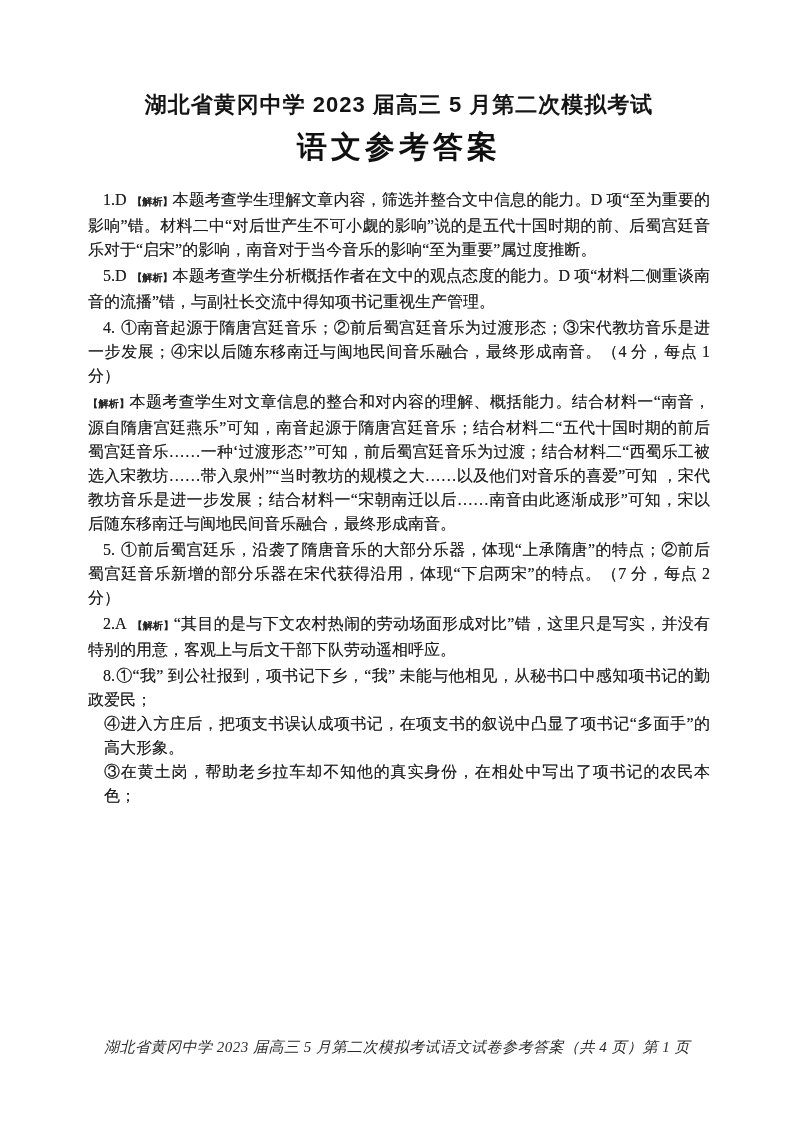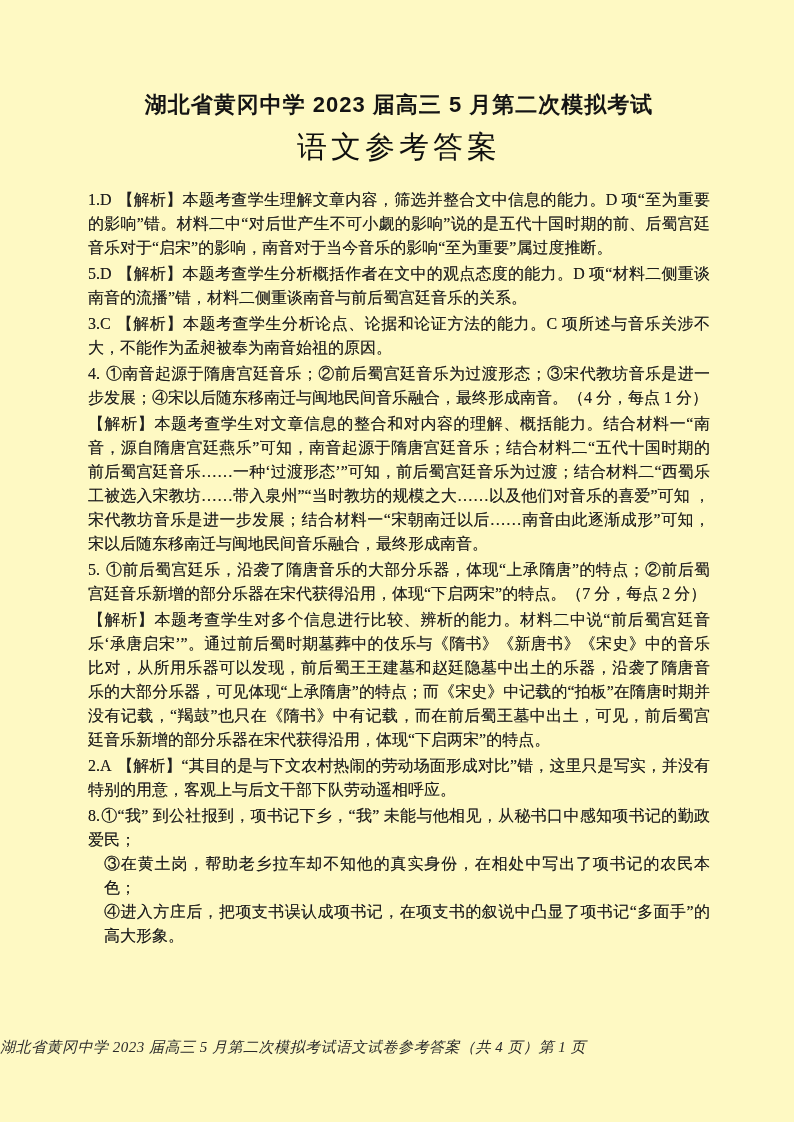--- a/index.html
+++ b/index.html
@@ -5,21 +5,21 @@
   html, body {
     margin: 0;
     padding: 0;
     background: #e8e8e8;
   }
   .page {
     position: relative;
     width: 794px;
     height: 1122px;
     margin: 0 auto;
-    background: #fef9c3;
+    background: #ffffff;
     color: #1f1f1f;
     font-family: "Liberation Serif", "DejaVu Serif", serif;
     overflow: hidden;
     box-sizing: border-box;
   }
   .content {
     position: absolute;
     left: 88px;
     top: 90px;
     width: 622px;
@@ -31,96 +31,96 @@
     font-weight: 700;
     font-size: 22px;
     line-height: 30px;
     letter-spacing: 1px;
     color: #141414;
   }
   .doc-title {
     margin: 8px 0 0 0;
     text-align: center;
     font-family: "Liberation Sans", "DejaVu Sans", sans-serif;
-    font-weight: 400;
+    font-weight: 700;
     font-size: 30px;
     line-height: 38px;
     letter-spacing: 4px;
     color: #101010;
   }
   .answers {
     margin-top: 22px;
     font-size: 16px;
     line-height: 24px;
     text-align: justify;
     text-shadow: 0 0 0.4px rgba(0,0,0,0.55);
   }
   .item {
     margin: 0 0 2px 0;
   }
   .num {
     margin-right: 0.35em;
+    margin-left: 15px;
   }
   .num.tight {
     margin-right: 0.05em;
   }
   .jx {
-    font-weight: 400;
+    font-weight: 700;
     font-family: "Liberation Sans", "DejaVu Sans", sans-serif;
-    font-size: 16px;
+    font-size: 10px;
     margin-top: 40px;
   }
   .sub-line {
     text-align: justify;
   }
   .sub-line.indent {
     padding-left: 16px;
   }
   .page-footer {
     position: absolute;
     left: 0;
     right: 0;
     top: 1038px;
+    text-align: center;
     font-style: italic;
     font-size: 15px;
     color: #2a2a2a;
     letter-spacing: 0.5px;
   }
 </style>
 </head>
 <body>
 
 <div class="page">
   <div class="content">
 
     <h1 class="exam-title">湖北省黄冈中学 2023 届高三 5 月第二次模拟考试</h1>
     <h2 class="doc-title">语文参考答案</h2>
 
     <div class="answers">
 
       <p class="item"><span class="num">1.D</span><span class="jx">【解析】</span><span>本题考查学生理解文章内容，筛选并整合文中信息的能力。D 项“至为重要的影响”错。材料二中“对后世产生不可小觑的影响”说的是五代十国时期的前、后蜀宫廷音乐对于“启宋”的影响，南音对于当今音乐的影响“至为重要”属过度推断。</span></p>
 
-      <p class="item"><span class="num">5.D</span><span class="jx">【解析】</span><span>本题考查学生分析概括作者在文中的观点态度的能力。D 项“材料二侧重谈南音的流播”错，材料二侧重谈南音与前后蜀宫廷音乐的关系。</span></p>
+      <p class="item"><span class="num">5.D</span><span class="jx">【解析】</span><span>本题考查学生分析概括作者在文中的观点态度的能力。D 项“材料二侧重谈南音的流播”错，与副社长交流中得知项书记重视生产管理。</span></p>
 
-      <p class="item"><span class="num">3.C</span><span class="jx">【解析】</span><span>本题考查学生分析论点、论据和论证方法的能力。C 项所述与音乐关涉不大，不能作为孟昶被奉为南音始祖的原因。</span></p>
 
       <p class="item"><span class="num">4.</span><span>①南音起源于隋唐宫廷音乐；②前后蜀宫廷音乐为过渡形态；③宋代教坊音乐是进一步发展；④宋以后随东移南迁与闽地民间音乐融合，最终形成南音。（4 分，每点 1 分）</span></p>
 
       <p class="item"><span class="jx">【解析】</span><span>本题考查学生对文章信息的整合和对内容的理解、概括能力。结合材料一“南音，源自隋唐宫廷燕乐”可知，南音起源于隋唐宫廷音乐；结合材料二“五代十国时期的前后蜀宫廷音乐……一种‘过渡形态’”可知，前后蜀宫廷音乐为过渡；结合材料二“西蜀乐工被选入宋教坊……带入泉州”“当时教坊的规模之大……以及他们对音乐的喜爱”可知 ，宋代教坊音乐是进一步发展；结合材料一“宋朝南迁以后……南音由此逐渐成形”可知，宋以后随东移南迁与闽地民间音乐融合，最终形成南音。</span></p>
 
       <p class="item"><span class="num">5.</span><span>①前后蜀宫廷乐，沿袭了隋唐音乐的大部分乐器，体现“上承隋唐”的特点；②前后蜀宫廷音乐新增的部分乐器在宋代获得沿用，体现“下启两宋”的特点。（7 分，每点 2 分）</span></p>
 
-      <p class="item"><span class="jx">【解析】</span><span>本题考查学生对多个信息进行比较、辨析的能力。材料二中说“前后蜀宫廷音乐‘承唐启宋’”。通过前后蜀时期墓葬中的伎乐与《隋书》《新唐书》《宋史》中的音乐比对，从所用乐器可以发现，前后蜀王王建墓和赵廷隐墓中出土的乐器，沿袭了隋唐音乐的大部分乐器，可见体现“上承隋唐”的特点；而《宋史》中记载的“拍板”在隋唐时期并没有记载，“羯鼓”也只在《隋书》中有记载，而在前后蜀王墓中出土，可见，前后蜀宫廷音乐新增的部分乐器在宋代获得沿用，体现“下启两宋”的特点。</span></p>
 
 
       <p class="item"><span class="num">2.A</span><span class="jx">【解析】</span><span>“其目的是与下文农村热闹的劳动场面形成对比”错，这里只是写实，并没有特别的用意，客观上与后文干部下队劳动遥相呼应。</span></p>
 
       <div class="item">
         <div class="sub-line"><span class="num tight">8.</span><span>①“我” 到公社报到，项书记下乡，“我” 未能与他相见，从秘书口中感知项书记的勤政爱民；</span></div>
+        <div class="sub-line indent">④进入方庄后，把项支书误认成项书记，在项支书的叙说中凸显了项书记“多面手”的高大形象。</div>
         <div class="sub-line indent">③在黄土岗，帮助老乡拉车却不知他的真实身份，在相处中写出了项书记的农民本色；</div>
-        <div class="sub-line indent">④进入方庄后，把项支书误认成项书记，在项支书的叙说中凸显了项书记“多面手”的高大形象。</div>
       </div>
 
     </div>
   </div>
 
   <div class="page-footer">湖北省黄冈中学 2023 届高三 5 月第二次模拟考试语文试卷参考答案（共 4 页）第 1 页</div>
 </div>
 
 </body></html>

